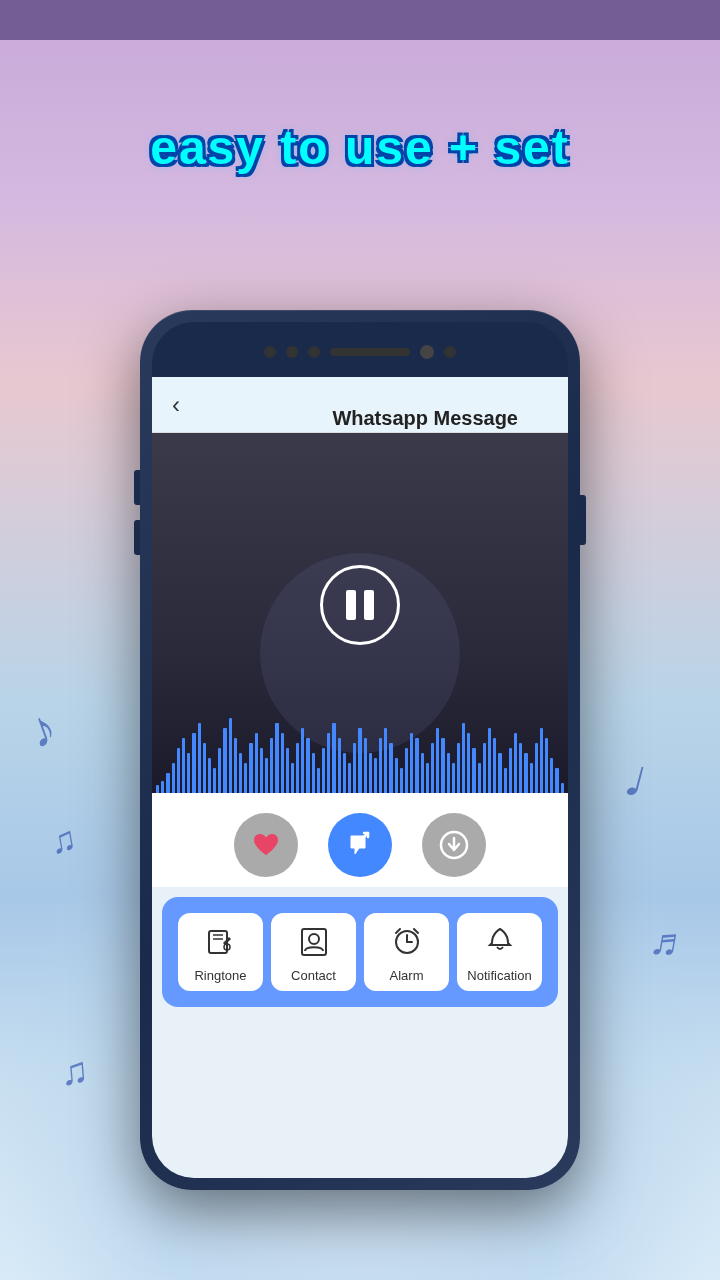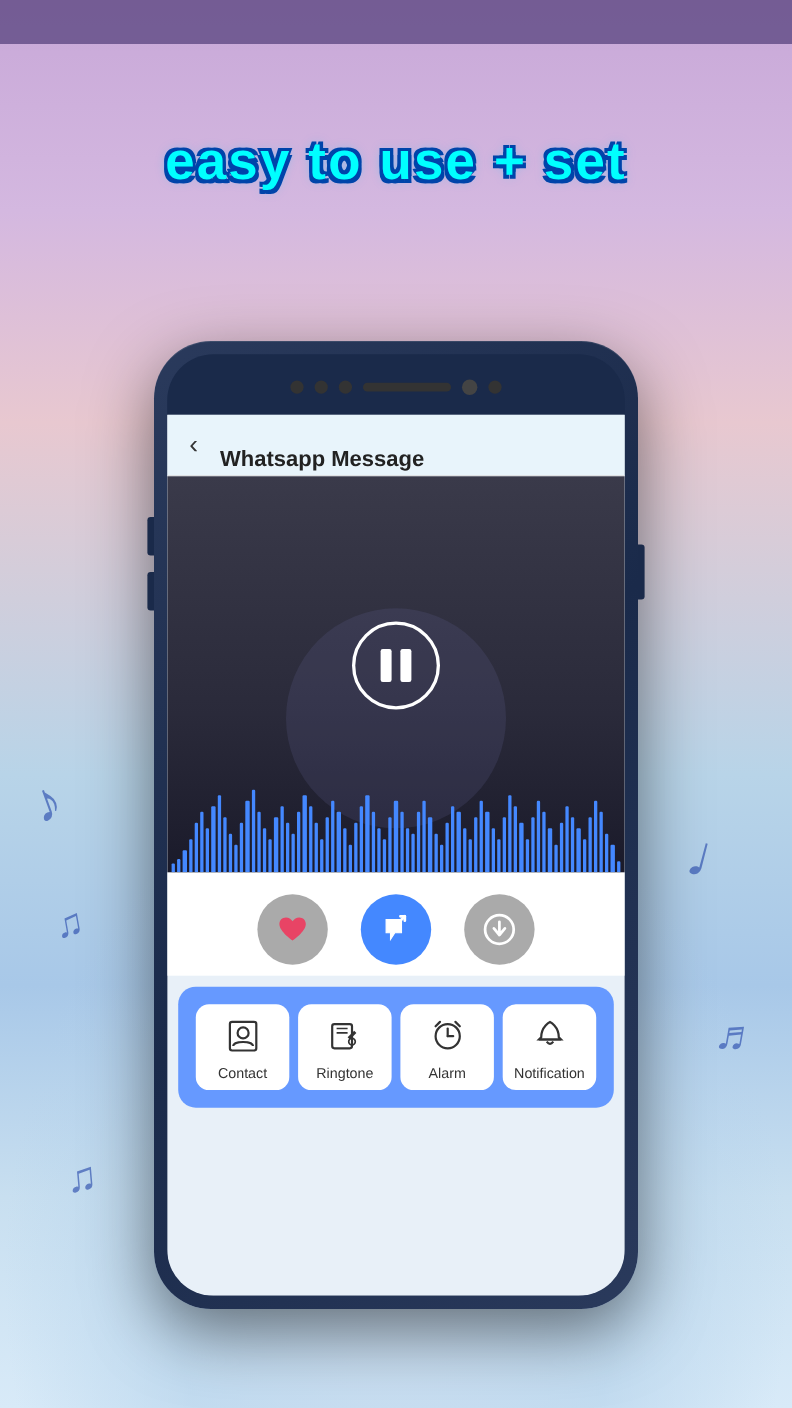--- a/index.html
+++ b/index.html
@@ -177,21 +177,21 @@
       color: #333;
       margin-right: 20px;
       cursor: pointer;
     }
 
     .app-title {
       font-size: 20px;
       font-weight: 600;
       color: #222;
       flex: 1;
-      text-align: left;
+      text-align: right;
       margin-right: 30px;
       margin-top: 28px;
     }
 
     .media-player {
       width: 100%;
       height: 360px;
       background: linear-gradient(180deg, #3a3a4a 0%, #2a2a3a 60%, #1a1a2a 100%);
       position: relative;
       overflow: hidden;
@@ -469,38 +469,38 @@
           <div class="ctrl-btn ctrl-btn-gray">
             <svg width="30" height="30" viewBox="0 0 30 30">
               <circle cx="15" cy="15" r="13" fill="none" stroke="white" stroke-width="2.5"></circle>
               <path d="M15 8 L15 18 M10 14 L15 20 L20 14" stroke="white" stroke-width="2.5" stroke-linecap="round" stroke-linejoin="round" fill="none"></path>
             </svg>
           </div>
         </div>
 
         <div class="set-options-panel">
           <div class="options-grid" id="options-grid">
-              <div class="option-item">
-                <div class="option-icon"><svg width="32" height="32" viewBox="0 0 32 32">
-                    <rect x="4" y="4" width="24" height="26" rx="2" fill="none" stroke="#333" stroke-width="2"></rect>
-                    <circle cx="16" cy="14" r="5" fill="none" stroke="#333" stroke-width="2"></circle>
-                    <path d="M7 26 C7 21 25 21 25 26" stroke="#333" stroke-width="2" fill="none"></path>
-                  </svg></div>
-                <div class="option-label">Contact</div>
-              </div>
               <div class="option-item">
                 <div class="option-icon"><svg width="32" height="32" viewBox="0 0 32 32">
                     <rect x="4" y="6" width="18" height="22" rx="2" fill="none" stroke="#333" stroke-width="2"></rect>
                     <line x1="8" y1="10" x2="18" y2="10" stroke="#333" stroke-width="1.5"></line>
                     <line x1="8" y1="14" x2="18" y2="14" stroke="#333" stroke-width="1.5"></line>
                     <path d="M18 18 L24 12 L26 14 L20 20Z" fill="#333"></path>
                     <circle cx="22" cy="22" r="3" fill="none" stroke="#333" stroke-width="1.5"></circle>
                     <line x1="22" y1="16" x2="22" y2="19" stroke="#333" stroke-width="1.5"></line>
                   </svg></div>
                 <div class="option-label">Ringtone</div>
+              </div>
+              <div class="option-item">
+                <div class="option-icon"><svg width="32" height="32" viewBox="0 0 32 32">
+                    <rect x="4" y="4" width="24" height="26" rx="2" fill="none" stroke="#333" stroke-width="2"></rect>
+                    <circle cx="16" cy="14" r="5" fill="none" stroke="#333" stroke-width="2"></circle>
+                    <path d="M7 26 C7 21 25 21 25 26" stroke="#333" stroke-width="2" fill="none"></path>
+                  </svg></div>
+                <div class="option-label">Contact</div>
               </div>
               <div class="option-item">
                 <div class="option-icon"><svg width="32" height="32" viewBox="0 0 32 32">
                     <circle cx="16" cy="17" r="11" fill="none" stroke="#333" stroke-width="2"></circle>
                     <line x1="16" y1="17" x2="16" y2="10" stroke="#333" stroke-width="2" stroke-linecap="round"></line>
                     <line x1="16" y1="17" x2="21" y2="17" stroke="#333" stroke-width="2" stroke-linecap="round"></line>
                     <line x1="5" y1="8" x2="9" y2="4" stroke="#333" stroke-width="2" stroke-linecap="round"></line>
                     <line x1="27" y1="8" x2="23" y2="4" stroke="#333" stroke-width="2" stroke-linecap="round"></line>
                   </svg></div>
                 <div class="option-label">Alarm</div>

